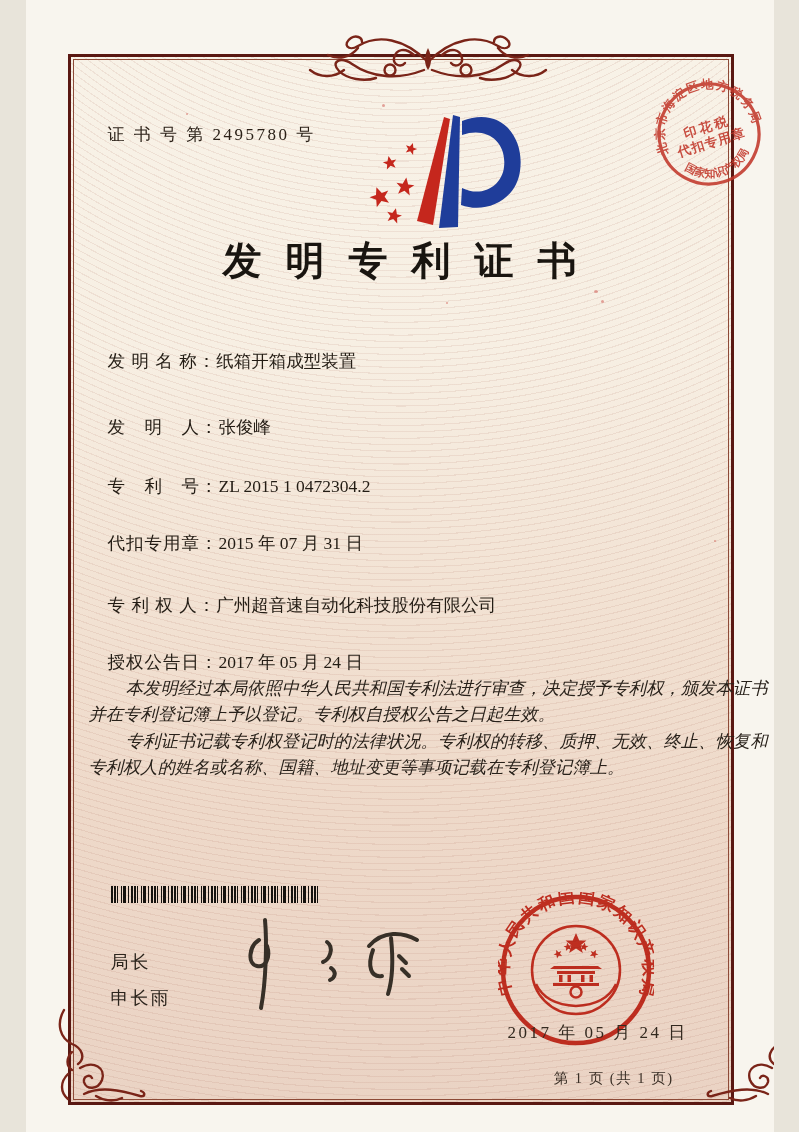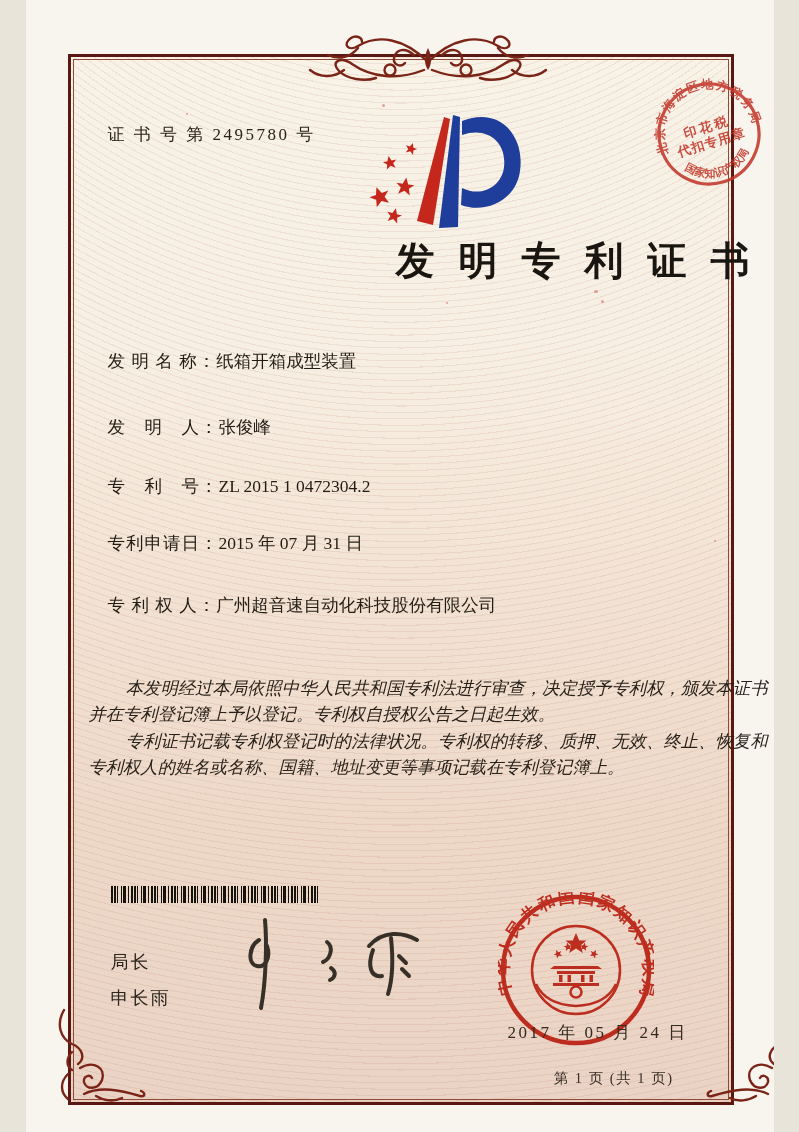--- a/index.html
+++ b/index.html
@@ -13,21 +13,21 @@
     border:3px solid #5a1812;
     background:
       repeating-radial-gradient(140% 95% at 50% -45%, rgba(170,104,88,0.12) 0 1px, rgba(0,0,0,0) 1px 6px),
       linear-gradient(180deg,#f8f2e7 0%,#f7efe3 28%,#f2e2d3 52%,#eed9c9 72%,#ead3c4 100%);
   }
   .frame-inner{position:absolute;inset:2px;border:1px solid #8d4a37;}
   .orn{position:absolute;stroke:#7a2418;fill:none;stroke-width:2.4;stroke-linecap:round;}
   .cert-no{position:absolute;left:82px;top:123px;font-size:17px;letter-spacing:2.5px;color:#2b2118;}
   .logo{position:absolute;left:335px;top:101px;}
   .tax-stamp{position:absolute;left:627px;top:78px;transform:rotate(-17deg);opacity:.88;}
-  .title{position:absolute;left:0;right:0;top:234px;text-align:right;
+  .title{position:absolute;left:0;right:0;top:234px;text-align:center;
     font-size:39px;font-weight:bold;letter-spacing:24px;text-indent:24px;color:#191510;}
   .field{position:absolute;left:82px;right:50px;font-size:17.5px;color:#231c14;white-space:nowrap;}
   .field .lbl{letter-spacing:1px;}
   .paras{position:absolute;left:63px;width:679px;top:676px;font-size:17.3px;line-height:26.4px;
     color:#28211a;font-style:italic;text-align:justify;}
   .paras p{margin:0;text-indent:2.15em;}
   .barcode{position:absolute;left:85px;top:886px;width:209px;height:17px;
     background-image:repeating-linear-gradient(90deg,#15120e 0 2px,transparent 2px 3px,#15120e 3px 5px,transparent 5px 6px,#15120e 6px 7px,transparent 7px 10px,#15120e 10px 11px,transparent 11px 12px,#15120e 12px 15px,transparent 15px 17px,#15120e 17px 18px,transparent 18px 20px);}
   .director{position:absolute;left:85px;top:944px;font-size:18px;line-height:36px;color:#2b241c;letter-spacing:2px;}
   .signature{position:absolute;left:205px;top:912px;}
@@ -123,24 +123,27 @@
   <div class="field" style="top:415px;">
     <span class="lbl">发　明　人：</span><span>张俊峰</span>
   </div>
   <div class="field" style="top:349px;">
     <span class="lbl">发 明 名 称：</span><span>纸箱开箱成型装置</span>
   </div>
   <div class="field" style="top:474px;">
     <span class="lbl">专　利　号：</span><span>ZL 2015 1 0472304.2</span>
   </div>
   <div class="field" style="top:531px;">
-    <span class="lbl">专利申请日：</span><span>2015 年 07 月 31 日</span>
+    <span class="lbl">代扣专用章：</span><span>2015 年 07 月 31 日</span>
   </div>
   <div class="field" style="top:593px;">
     <span class="lbl">专 利 权 人：</span><span>广州超音速自动化科技股份有限公司</span>
+  </div>
+  <div class="field" style="top:650px;">
+    <span class="lbl">授权公告日：</span><span>2017 年 05 月 24 日</span>
   </div>
 
   <div class="paras">
     <p>本发明经过本局依照中华人民共和国专利法进行审查，决定授予专利权，颁发本证书并在专利登记簿上予以登记。专利权自授权公告之日起生效。</p>
     <p>专利证书记载专利权登记时的法律状况。专利权的转移、质押、无效、终止、恢复和专利权人的姓名或名称、国籍、地址变更等事项记载在专利登记簿上。</p>
   </div>
 
   <div class="barcode"></div>
 
   <div class="director">

